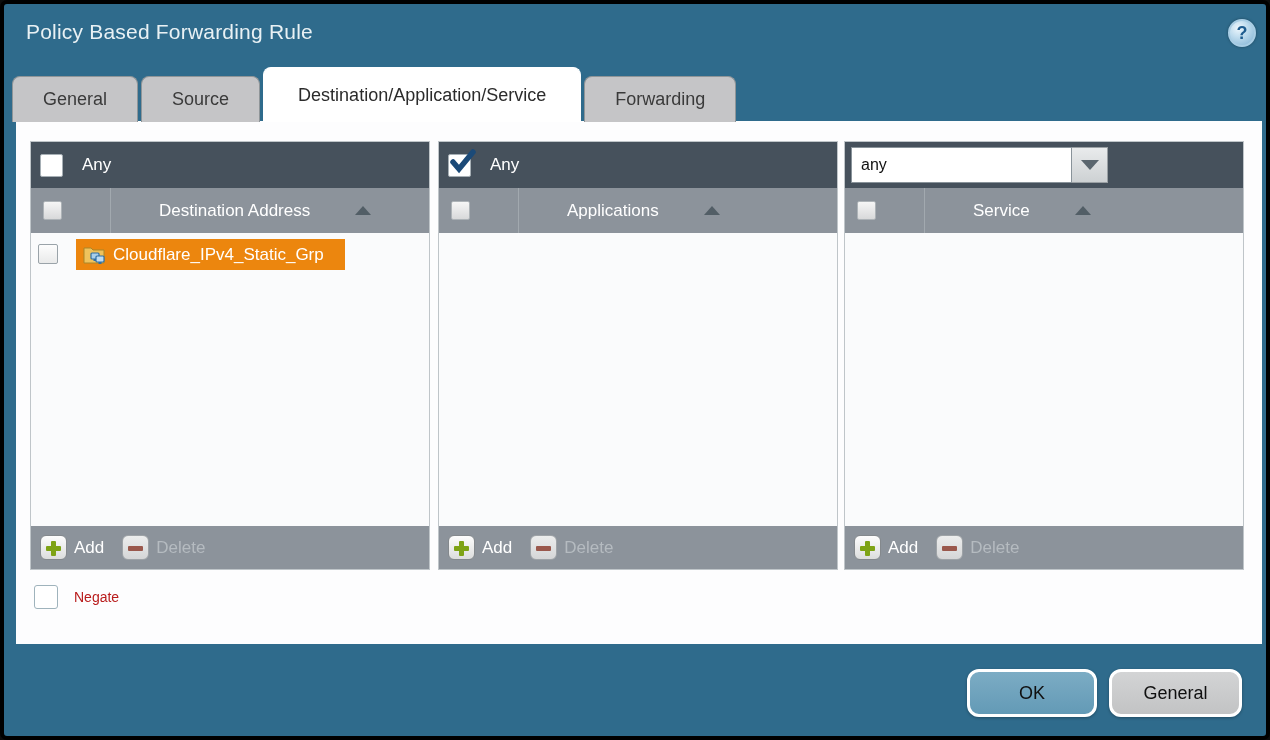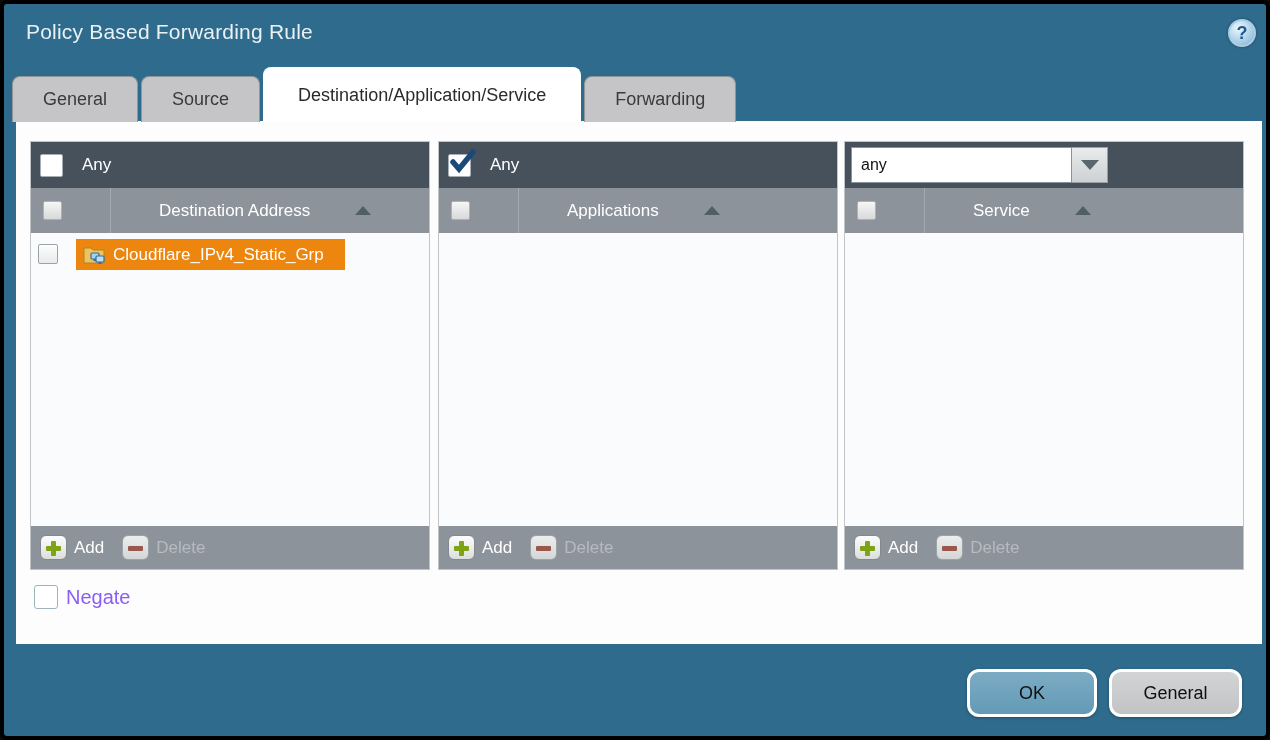--- a/index.html
+++ b/index.html
@@ -129,21 +129,21 @@
   .foot-label { font-size:17px; color:#FFFFFF; margin-left:7px; }
   .foot-btn.disabled { cursor:default; }
   .foot-btn.disabled .foot-label { color:#B5BBC0; }
   .foot-gap { width:18px; }
   
   .negate {
     position:absolute; left:18px; top:464px;
     display:flex; align-items:center; cursor:pointer;
   }
   .cb-negate { width:24px; height:24px; border:1px solid #9FB3BC; border-radius:3px; background:#fff; }
-  .negate-label { font-size:20px; color:#8b5cf6; margin-left:8px; }
+  .negate-label { font-size:14px; color:#b91c1c; margin-left:16px; }
   
   .action-btn {
     position:absolute; top:665px; height:48px;
     border:3px solid #FFFFFF; border-radius:12px;
     font-size:18px; color:#101010;
     display:flex; align-items:center; justify-content:center;
     cursor:pointer; box-shadow:0 1px 3px rgba(0,0,0,.3);
   }
   .ok-btn { left:963px; width:130px; background:linear-gradient(#7CACC4,#639AB6); }
   .cancel-btn { left:1105px; width:133px; background:linear-gradient(#D3D4D5,#C2C3C4); }

